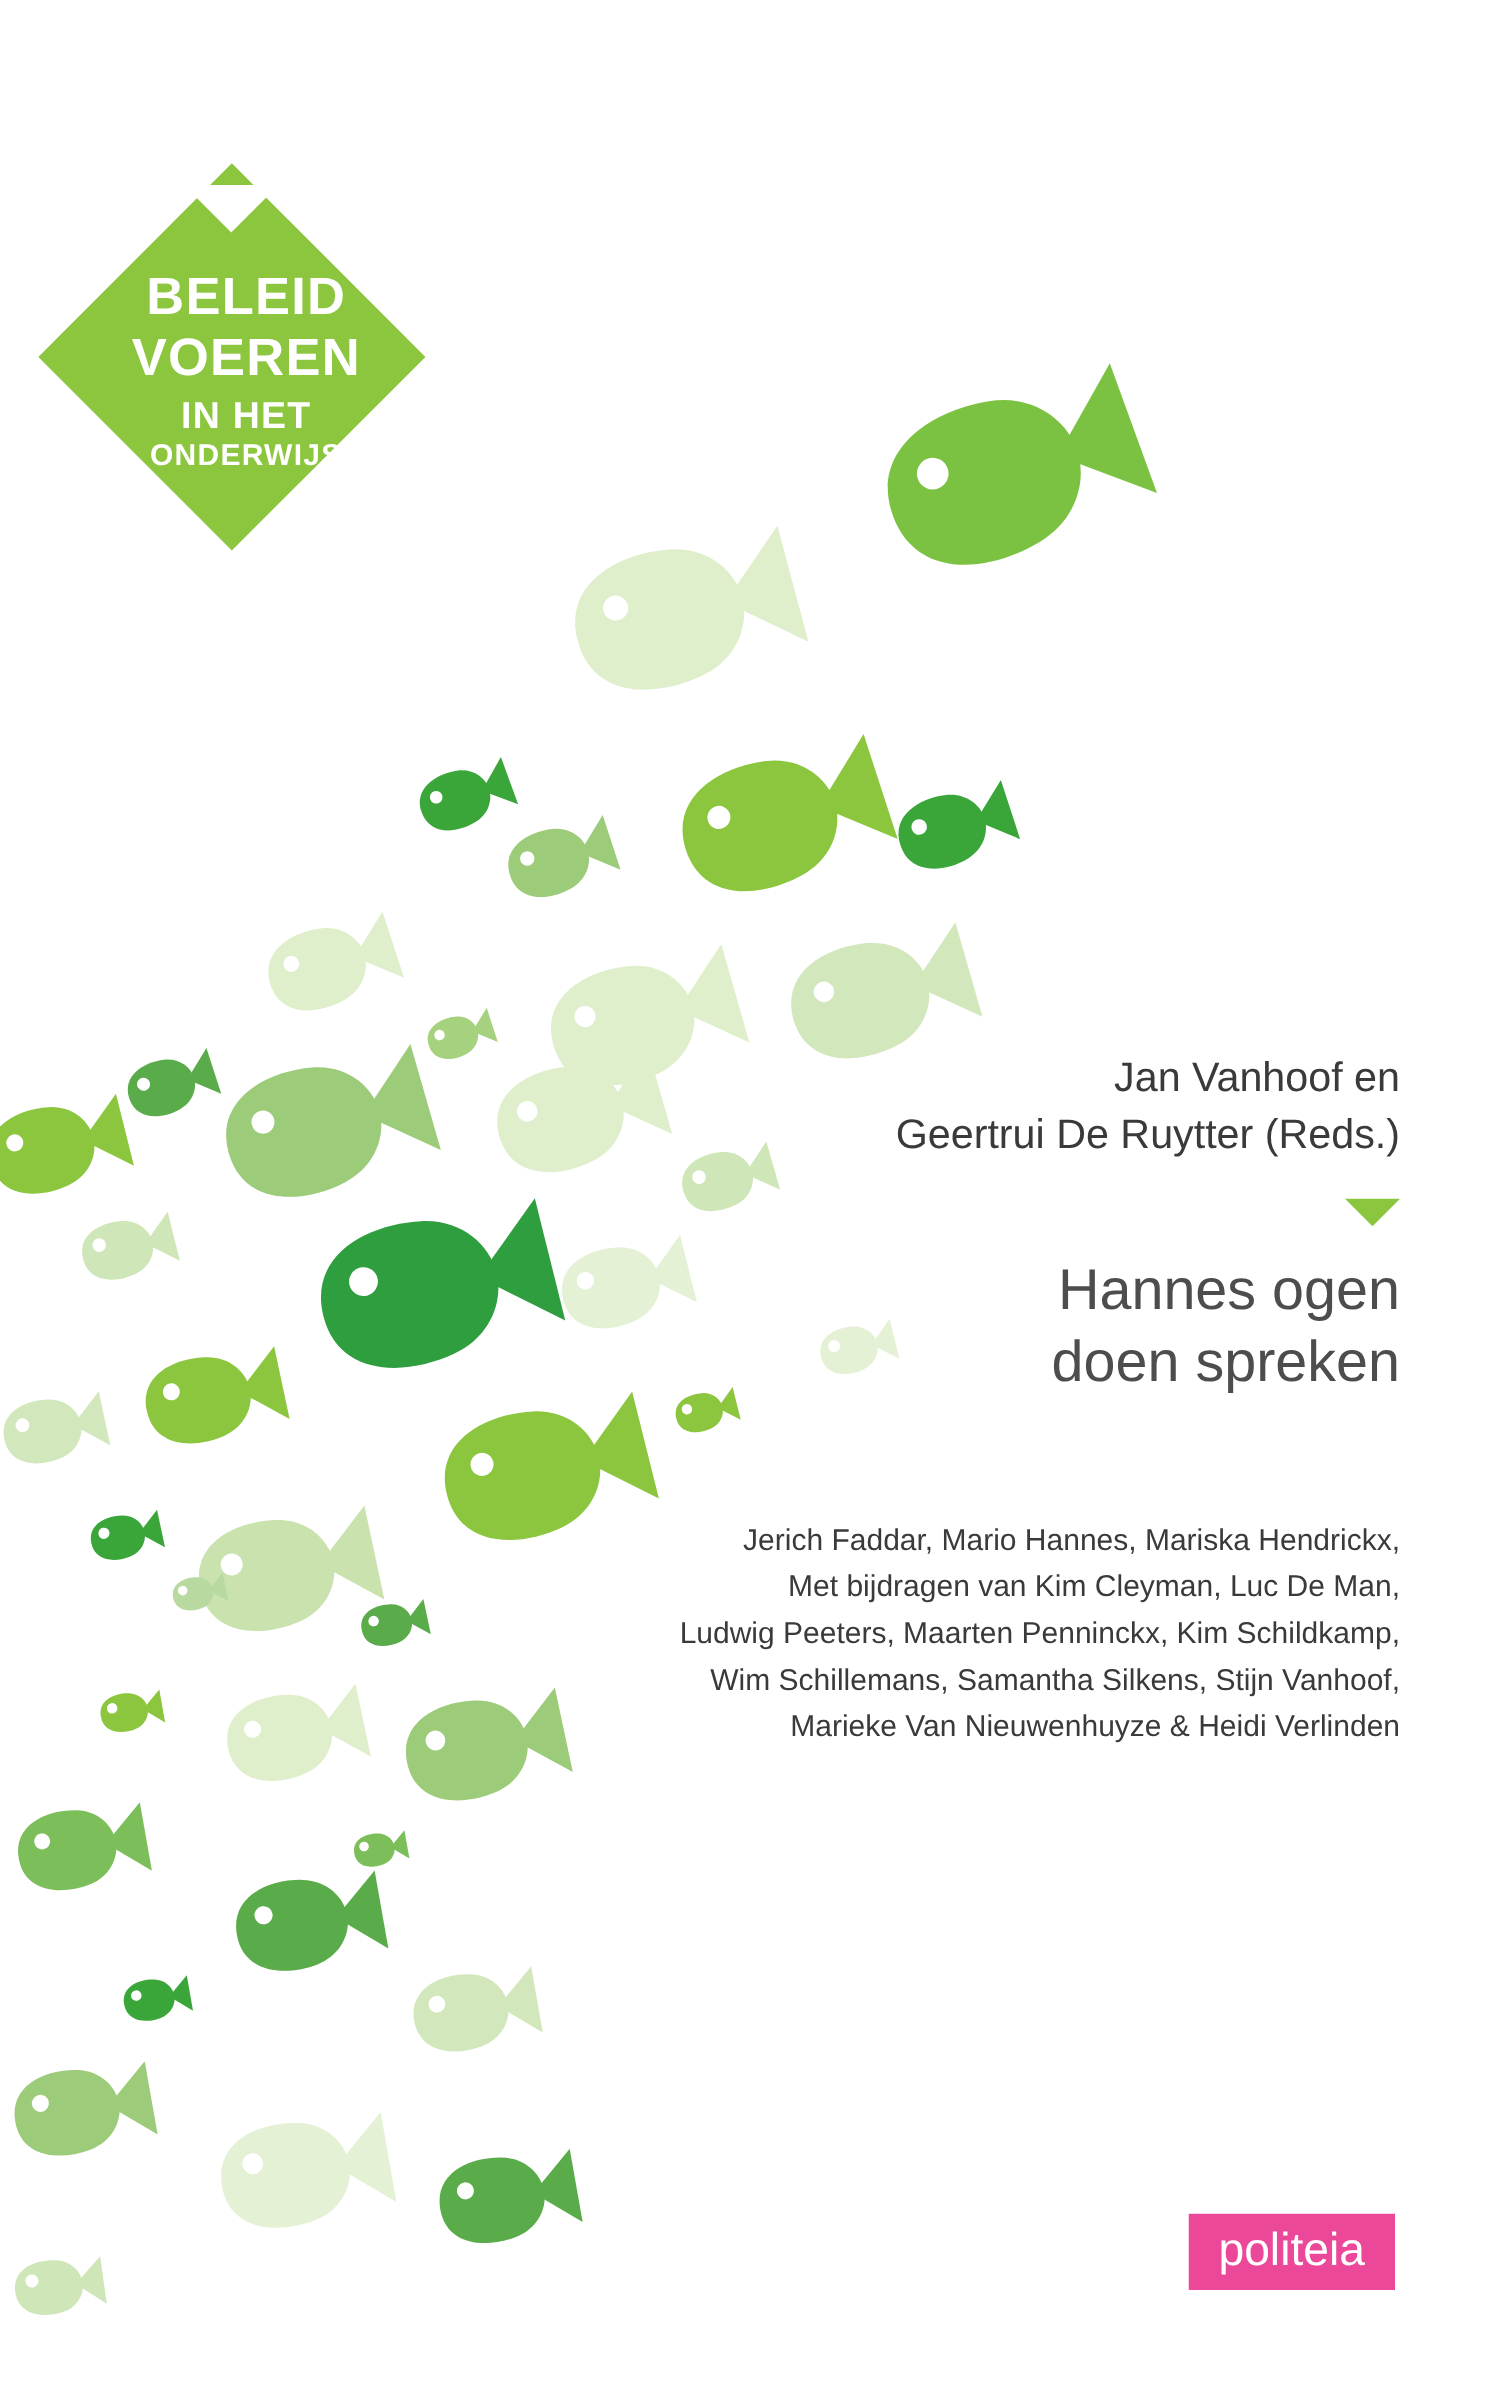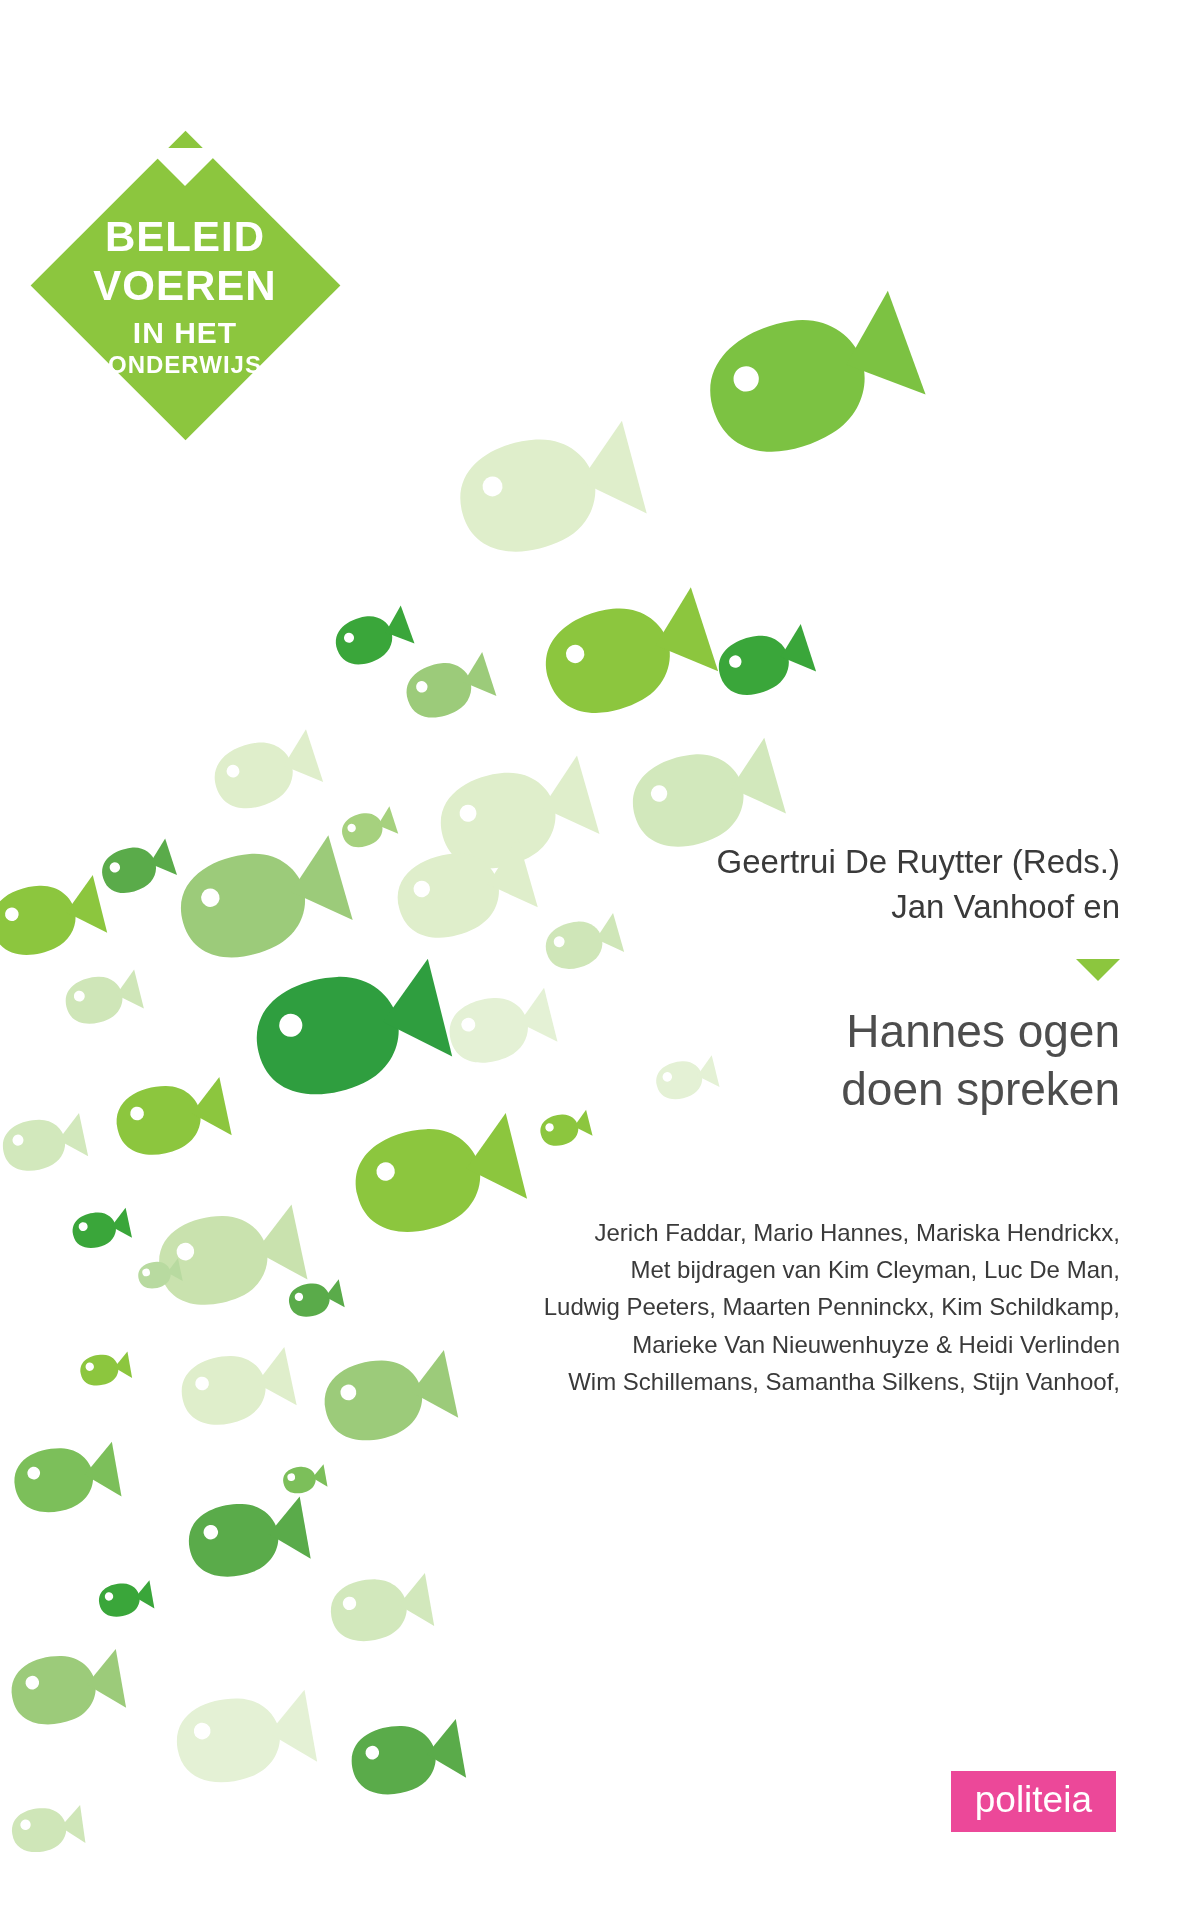--- a/index.html
+++ b/index.html
@@ -54,21 +54,21 @@
     margin-left: -38px;
     width: 0;
     height: 0;
     border-left: 38px solid transparent;
     border-right: 38px solid transparent;
     border-top: 38px solid #ffffff;
     z-index: 3;
   }
   .badge-text {
     position: absolute;
-    left: 0;
+    left: 12px;
     top: 0;
     width: 310px;
     height: 310px;
     display: flex;
     flex-direction: column;
     align-items: center;
     justify-content: center;
     z-index: 2;
     color: #ffffff;
     font-weight: bold;
@@ -407,36 +407,36 @@
       <span class="badge-l1">BELEID</span>
       <span class="badge-l2">VOEREN</span>
       <span class="badge-l3">IN HET</span>
       <span class="badge-l4">ONDERWIJS</span>
     </div>
   </div>
 
   <div class="text-col">
 
     <div class="authors">
+      <span class="author-line">Jan Vanhoof en</span>
       <span class="author-line">Geertrui De Ruytter (Reds.)</span>
-      <span class="author-line">Jan Vanhoof en</span>
     </div>
 
     <div class="arrow-down"></div>
 
 
     <div class="subtitle">
       <span class="subtitle-line">Hannes ogen</span>
       <span class="subtitle-line">doen spreken</span>
     </div>
 
     <div class="contributors">
       <span class="contrib-line">Jerich Faddar, Mario Hannes, Mariska Hendrickx,</span>
       <span class="contrib-line">Met bijdragen van Kim Cleyman, Luc De Man,</span>
       <span class="contrib-line">Ludwig Peeters, Maarten Penninckx, Kim Schildkamp,</span>
+      <span class="contrib-line">Wim Schillemans, Samantha Silkens, Stijn Vanhoof,</span>
       <span class="contrib-line">Marieke Van Nieuwenhuyze &amp; Heidi Verlinden</span>
-      <span class="contrib-line">Wim Schillemans, Samantha Silkens, Stijn Vanhoof,</span>
     </div>
   </div>
 
   <div class="publisher">politeia</div>
 
 </div>
 
 </body></html>

